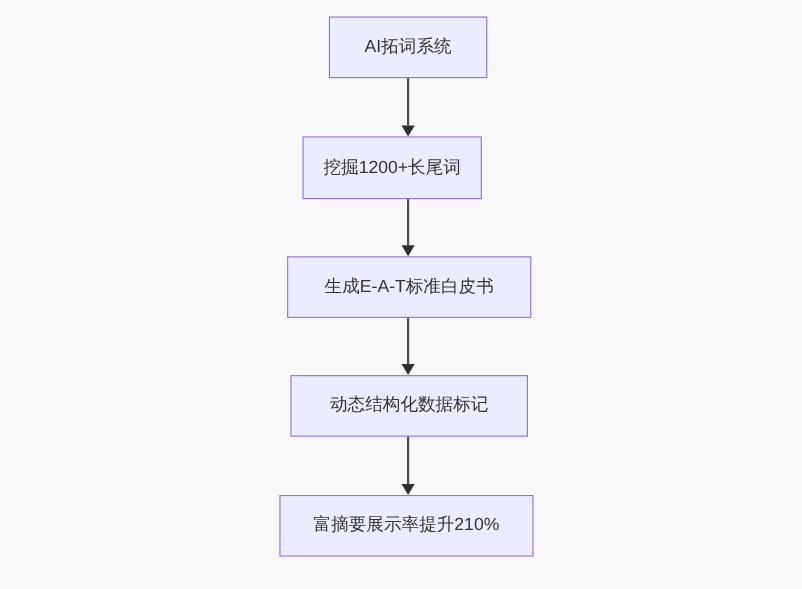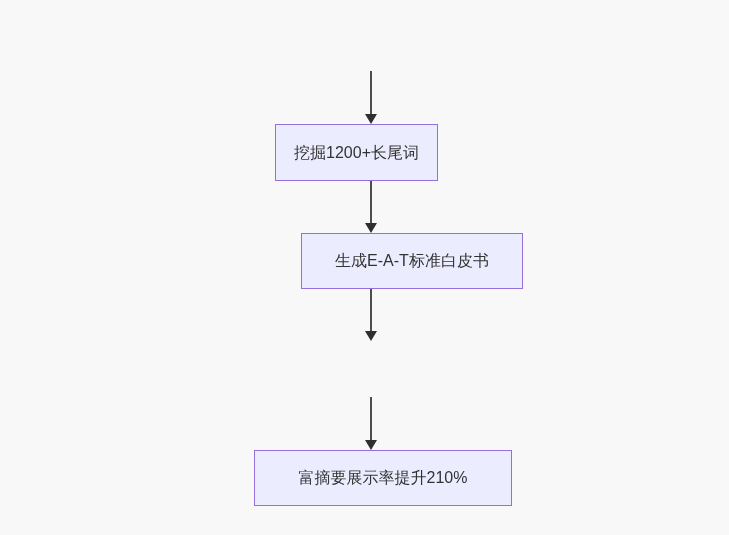--- a/index.html
+++ b/index.html
@@ -33,23 +33,23 @@
     line-height: 1;
     display: flex;
     align-items: center;
     justify-content: center;
     text-align: center;
     white-space: nowrap;
   }
   
   .n0 { left: 299px; top: 15px;  width: 144px; height: 56px; }
   .n1 { left: 275px; top: 124px; width: 163px; height: 57px; }
-  .n2 { left: 261px; top: 233px; width: 222px; height: 56px; margin-left: 40px; }
+  .n2 { left: 261px; top: 233px; width: 222px; height: 56px; }
   .n3 { left: 264px; top: 341px; width: 216px; height: 56px; }
-  .n4 { left: 254px; top: 450px; width: 258px; height: 56px; }
+  .n4 { left: 254px; top: 450px; width: 231px; height: 56px; }
 
   .arrow {
     position: absolute;
     left: 365px;            
     width: 12px;
     display: flex;
     flex-direction: column;
     align-items: center;
   }
   .a0 { top: 71px;  height: 53px; }
@@ -67,20 +67,23 @@
     border-left: 6px solid transparent;
     border-right: 6px solid transparent;
     border-top: 10px solid var(--arrow-head);
   }
 </style>
 </head>
 <body>
 
 <div class="canvas">
 
+  <div class="node n0">
+    <span>AI拓词系统</span>
+  </div>
 
   <div class="arrow a0">
     <div class="line"></div>
     <div class="head"></div>
   </div>
 
   <div class="node n1">
     <span>挖掘1200+长尾词</span>
   </div>
 
@@ -91,20 +94,23 @@
 
   <div class="node n2">
     <span>生成E-A-T标准白皮书</span>
   </div>
 
   <div class="arrow a2">
     <div class="line"></div>
     <div class="head"></div>
   </div>
 
+  <div class="node n3">
+    <span>动态结构化数据标记</span>
+  </div>
 
   <div class="arrow a3">
     <div class="line"></div>
     <div class="head"></div>
   </div>
 
   <div class="node n4">
     <span>富摘要展示率提升210%</span>
   </div>
 

